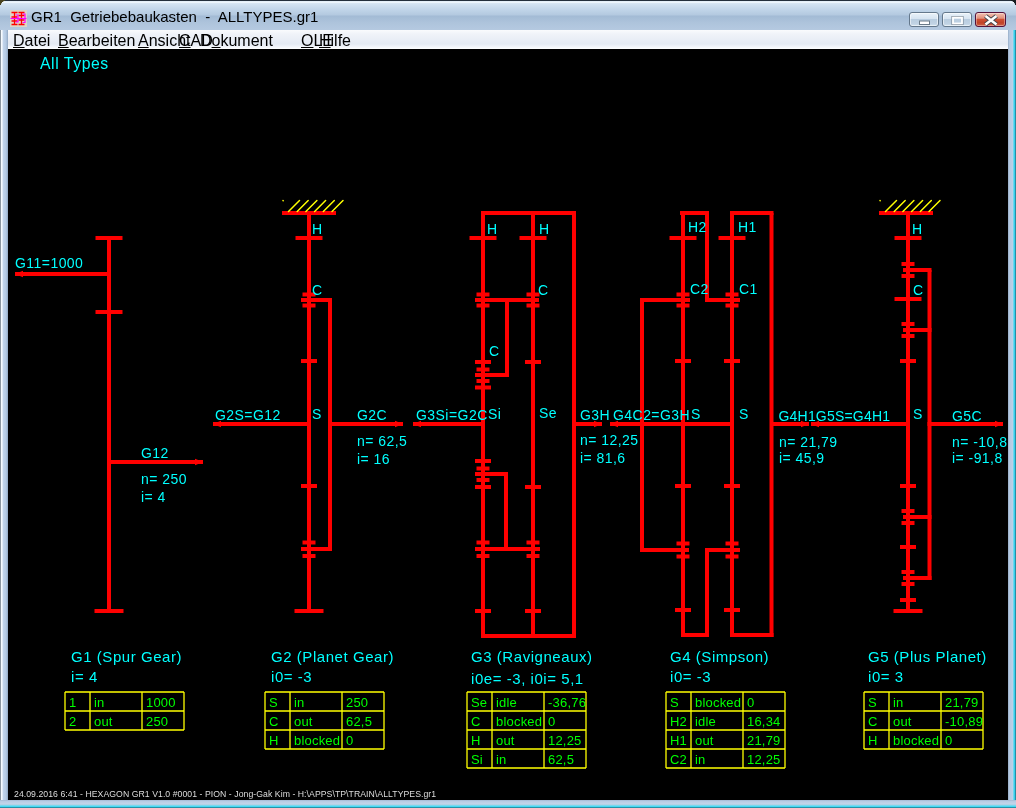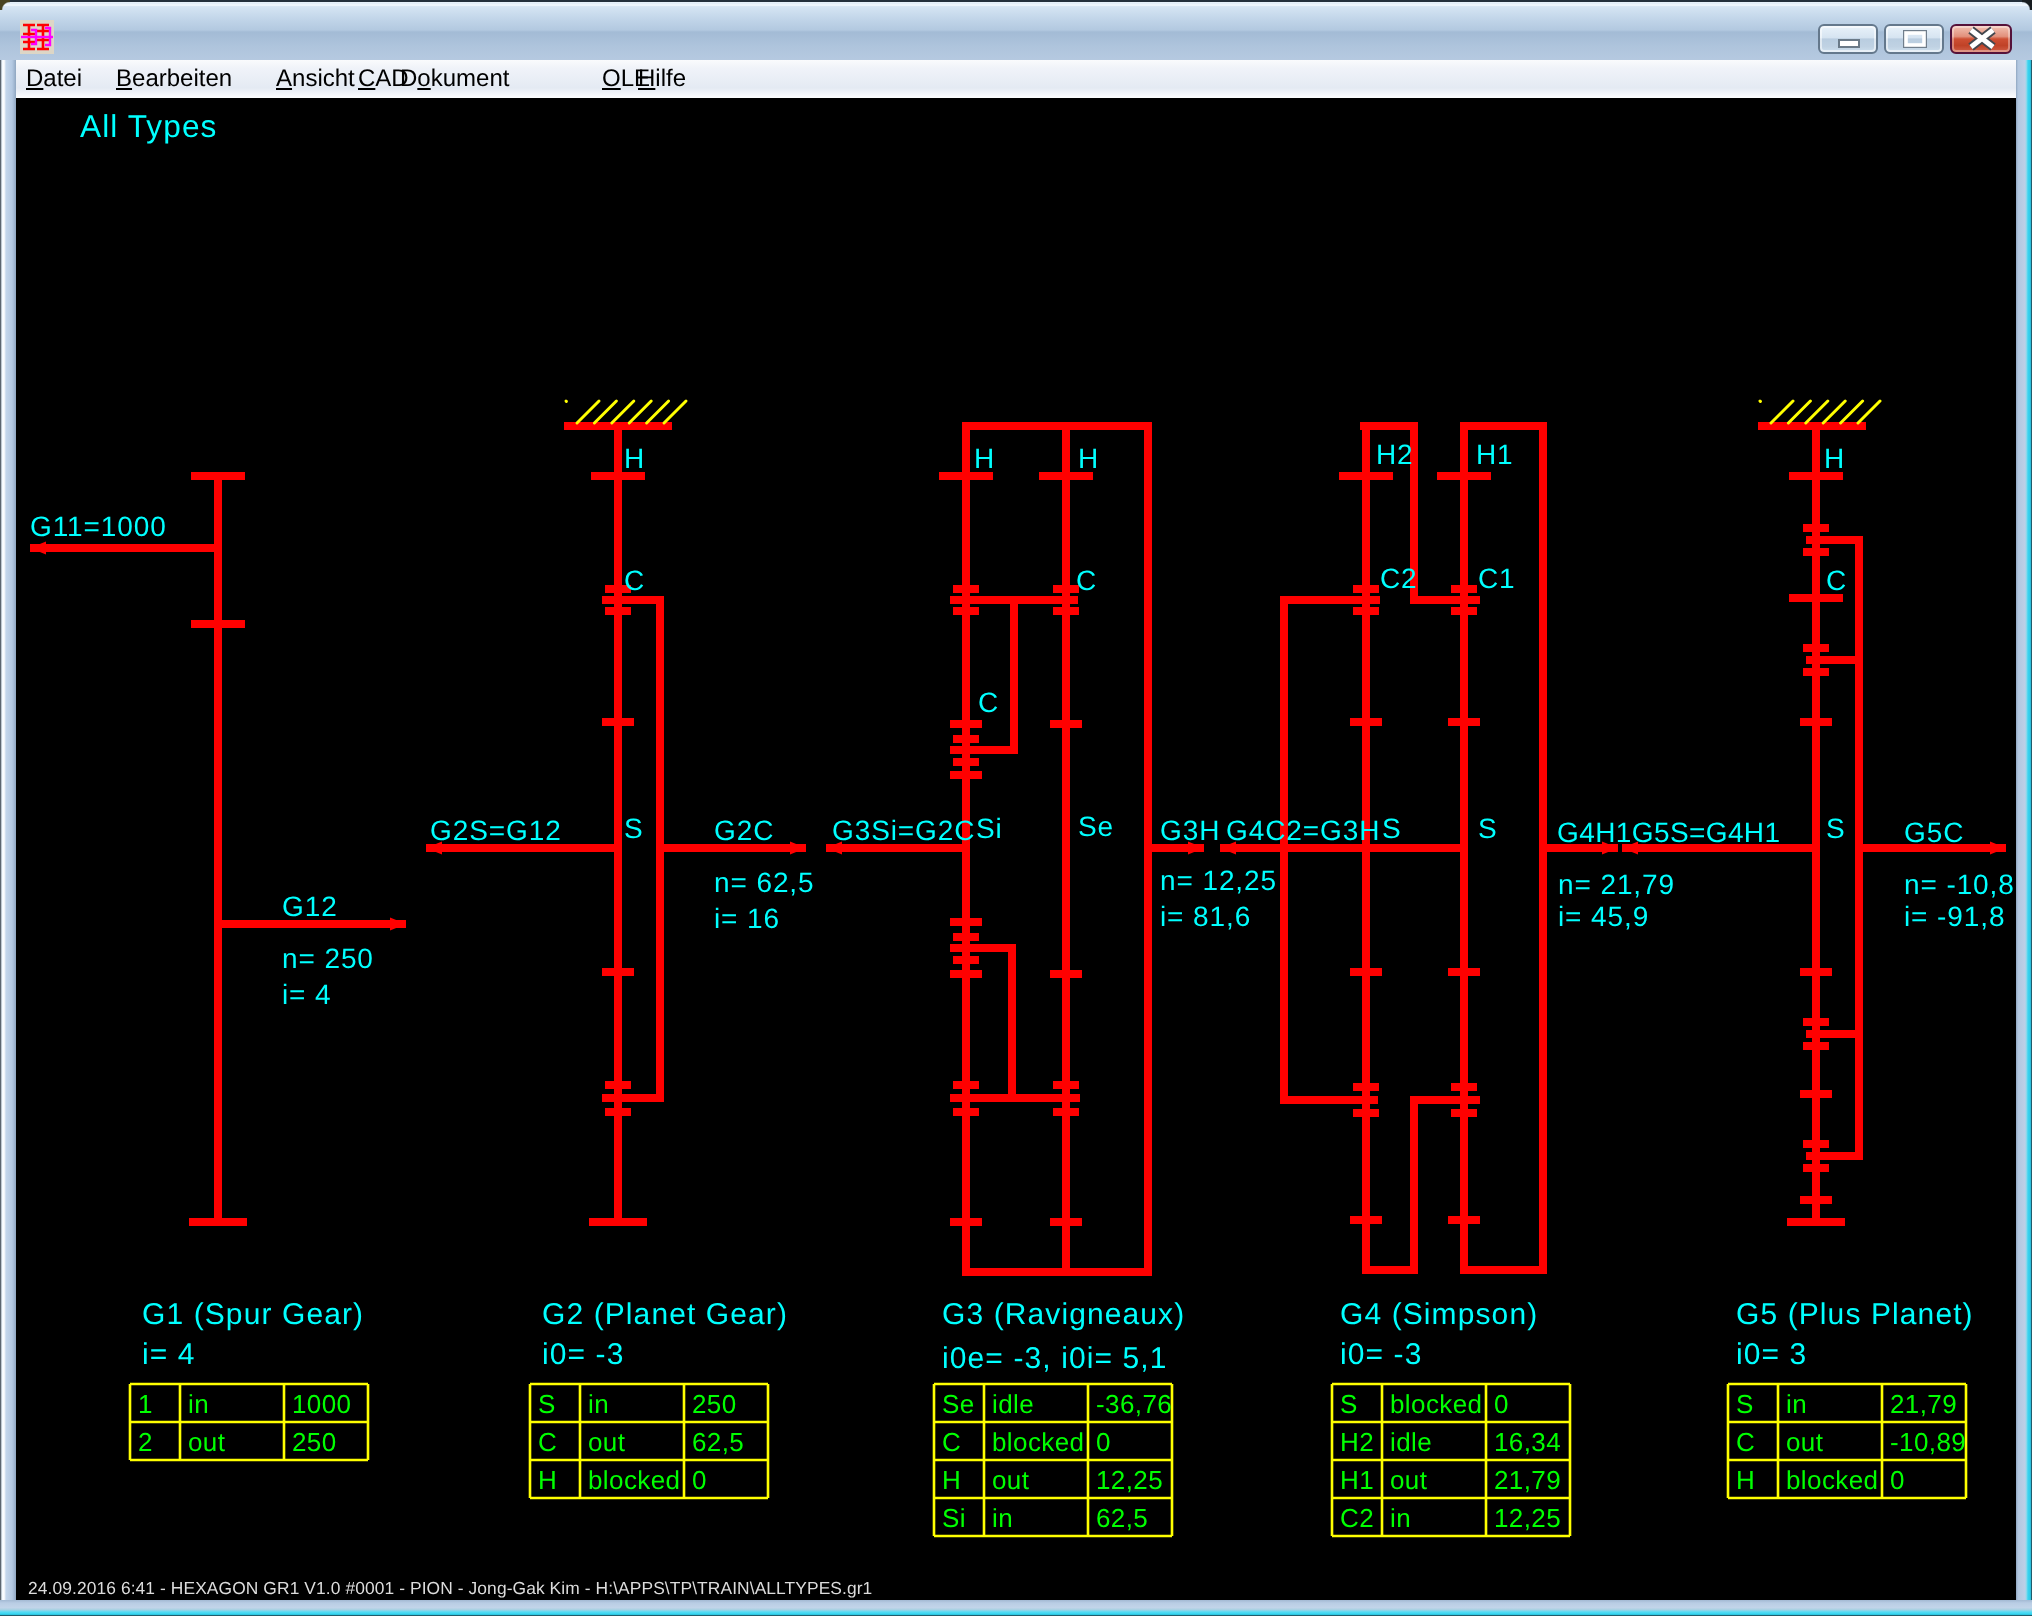--- a/index.html
+++ b/index.html
@@ -4,21 +4,21 @@
 html,body { width:1016px; height:808px; overflow:hidden; background:#000;
   font-family:"Liberation Sans", sans-serif; }
 #win { position:absolute; left:0; top:0; width:1016px; height:808px; }
 #titlebar { position:absolute; left:0; top:0; width:1016px; height:30px;
   background:linear-gradient(180deg,#e8f2fa 0px,#d3e3f2 3px,#c0d4e8 9px,#b3c9e0 14px,#a3bbd5 15px,#aec4dc 22px,#b6cae1 30px);
   border-top:1px solid #24303c; }
 #titlebar::after { content:""; position:absolute; left:0; top:1px; width:100%; height:1px; background:#edf5fc; }
 #ttext { position:absolute; left:31px; top:0; height:30px; line-height:31px; font-size:15px; color:#000; white-space:pre; }
 #menubar { position:absolute; left:8px; top:30px; width:1000px; height:19px;
   background:linear-gradient(180deg,#fafbfd 0px,#f0f3f9 4px,#e4eaf3 14px,#eef2f8 16px,#fdfeff 19px); }
-.mi { position:absolute; top:1.5px; font-size:12px; color:#000; }
+.mi { position:absolute; top:1.5px; font-size:16px; color:#000; }
 #canvas { position:absolute; left:8px; top:49px; width:1000px; height:751px; background:#000; overflow:hidden; }
 #bl { position:absolute; left:0; top:30px; width:8px; height:778px; background:linear-gradient(90deg,#2a3540 0,#eef7ff 1px,#ffffff 2px,#c3d6ec 3px,#b4c9e2 6px,#a3b9d3 7px,#8fa6c0 8px); }
 #br { position:absolute; right:0; top:30px; width:8px; height:778px; background:linear-gradient(90deg,#8fa6c0 0,#b2c7e0 1px,#bdd0e7 4.5px,#8fd9ec 5.2px,#3ad4f0 6px,#2fc8e6 7.2px,#1c2a34 8px); }
 #bb { position:absolute; left:0; top:800px; width:1016px; height:8px;
   background:linear-gradient(180deg,#a3b9d3 0,#b9cde4 1.5px,#c2d4e9 3.8px,#aad2e4 4.8px,#55dcf5 6px,#2fd2ee 7.2px,#1a2830 8px); }
 .cbtn { position:absolute; top:11px; height:15px; border-radius:3px; }
 svg text { font-family:"Liberation Sans", sans-serif; }
 </style></head><body>
 <div id="win">
   <div id="titlebar">
@@ -27,20 +27,21 @@
       <g stroke="#ff0000" stroke-width="1.3" fill="none">
         <path d="M14.5 11V24M11.5 11.5H17.5M11.5 23.5H17.5M11.5 16H17.5M11.5 20H17.5"></path>
         <path d="M21.5 11V24M18.5 11.5H24.5M18.5 23.5H24.5M18.5 14.5H24.5M18.5 19H24.5"></path>
       </g>
       <g stroke="#ff00ff" stroke-width="1.2" fill="none">
         <path d="M10.5 17.5H26.5"></path>
         <path d="M15.5 14H18V21H15.5"></path>
         <path d="M22.5 13H25V21.5H22.5"></path>
       </g>
     </svg>
+    <div id="ttext">GR1  Getriebebaukasten  -  ALLTYPES.gr1</div>
     <div class="cbtn" style="left:909px;width:30px;background:linear-gradient(180deg,#e9f2fa 0%,#d6e4f1 45%,#b9cde0 50%,#c0d2e3 80%,#cedfee 100%);border:1px solid #64788c;box-shadow:inset 0 0 0 1px rgba(255,255,255,.55)">
       <svg width="28" height="13">
           <rect x="9.5" y="7" width="10" height="3.5" fill="#ffffff" stroke="#6a7a88" stroke-width="1"></rect>
         </svg>
     </div>
     <div class="cbtn" style="left:941.5px;width:30px;background:linear-gradient(180deg,#e9f2fa 0%,#d6e4f1 45%,#b9cde0 50%,#c0d2e3 80%,#cedfee 100%);border:1px solid #64788c;box-shadow:inset 0 0 0 1px rgba(255,255,255,.55)">
       <svg width="28" height="13">
           <rect x="9" y="2.5" width="11" height="8" fill="none" stroke="#707e8c" stroke-width="1"></rect>
           <rect x="10" y="3.5" width="9" height="6" fill="none" stroke="#ffffff" stroke-width="1.8"></rect>
         </svg>

